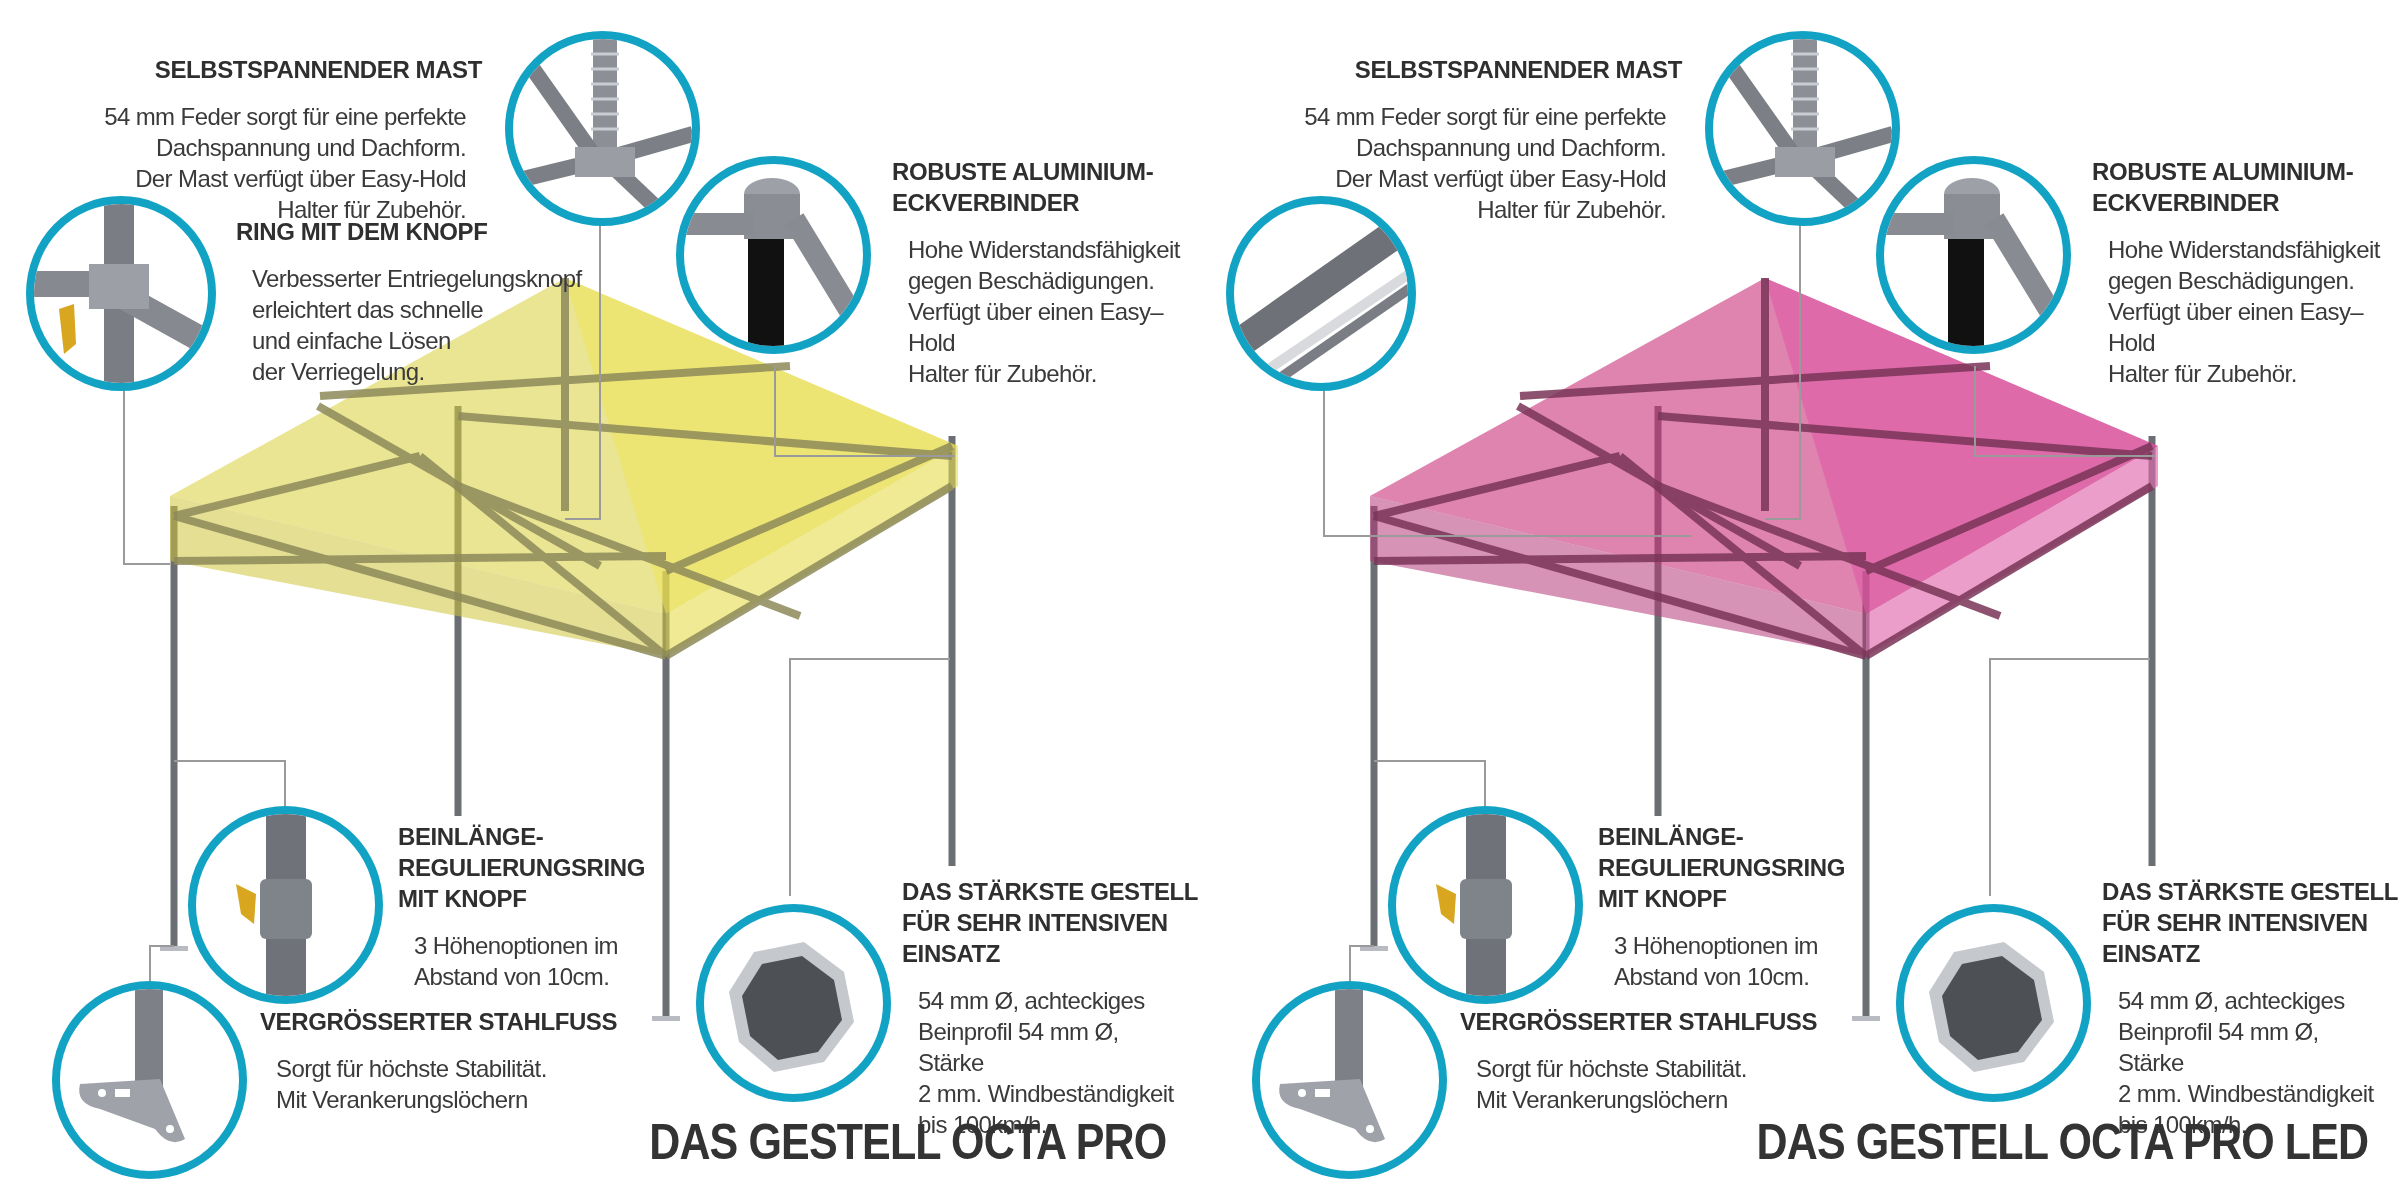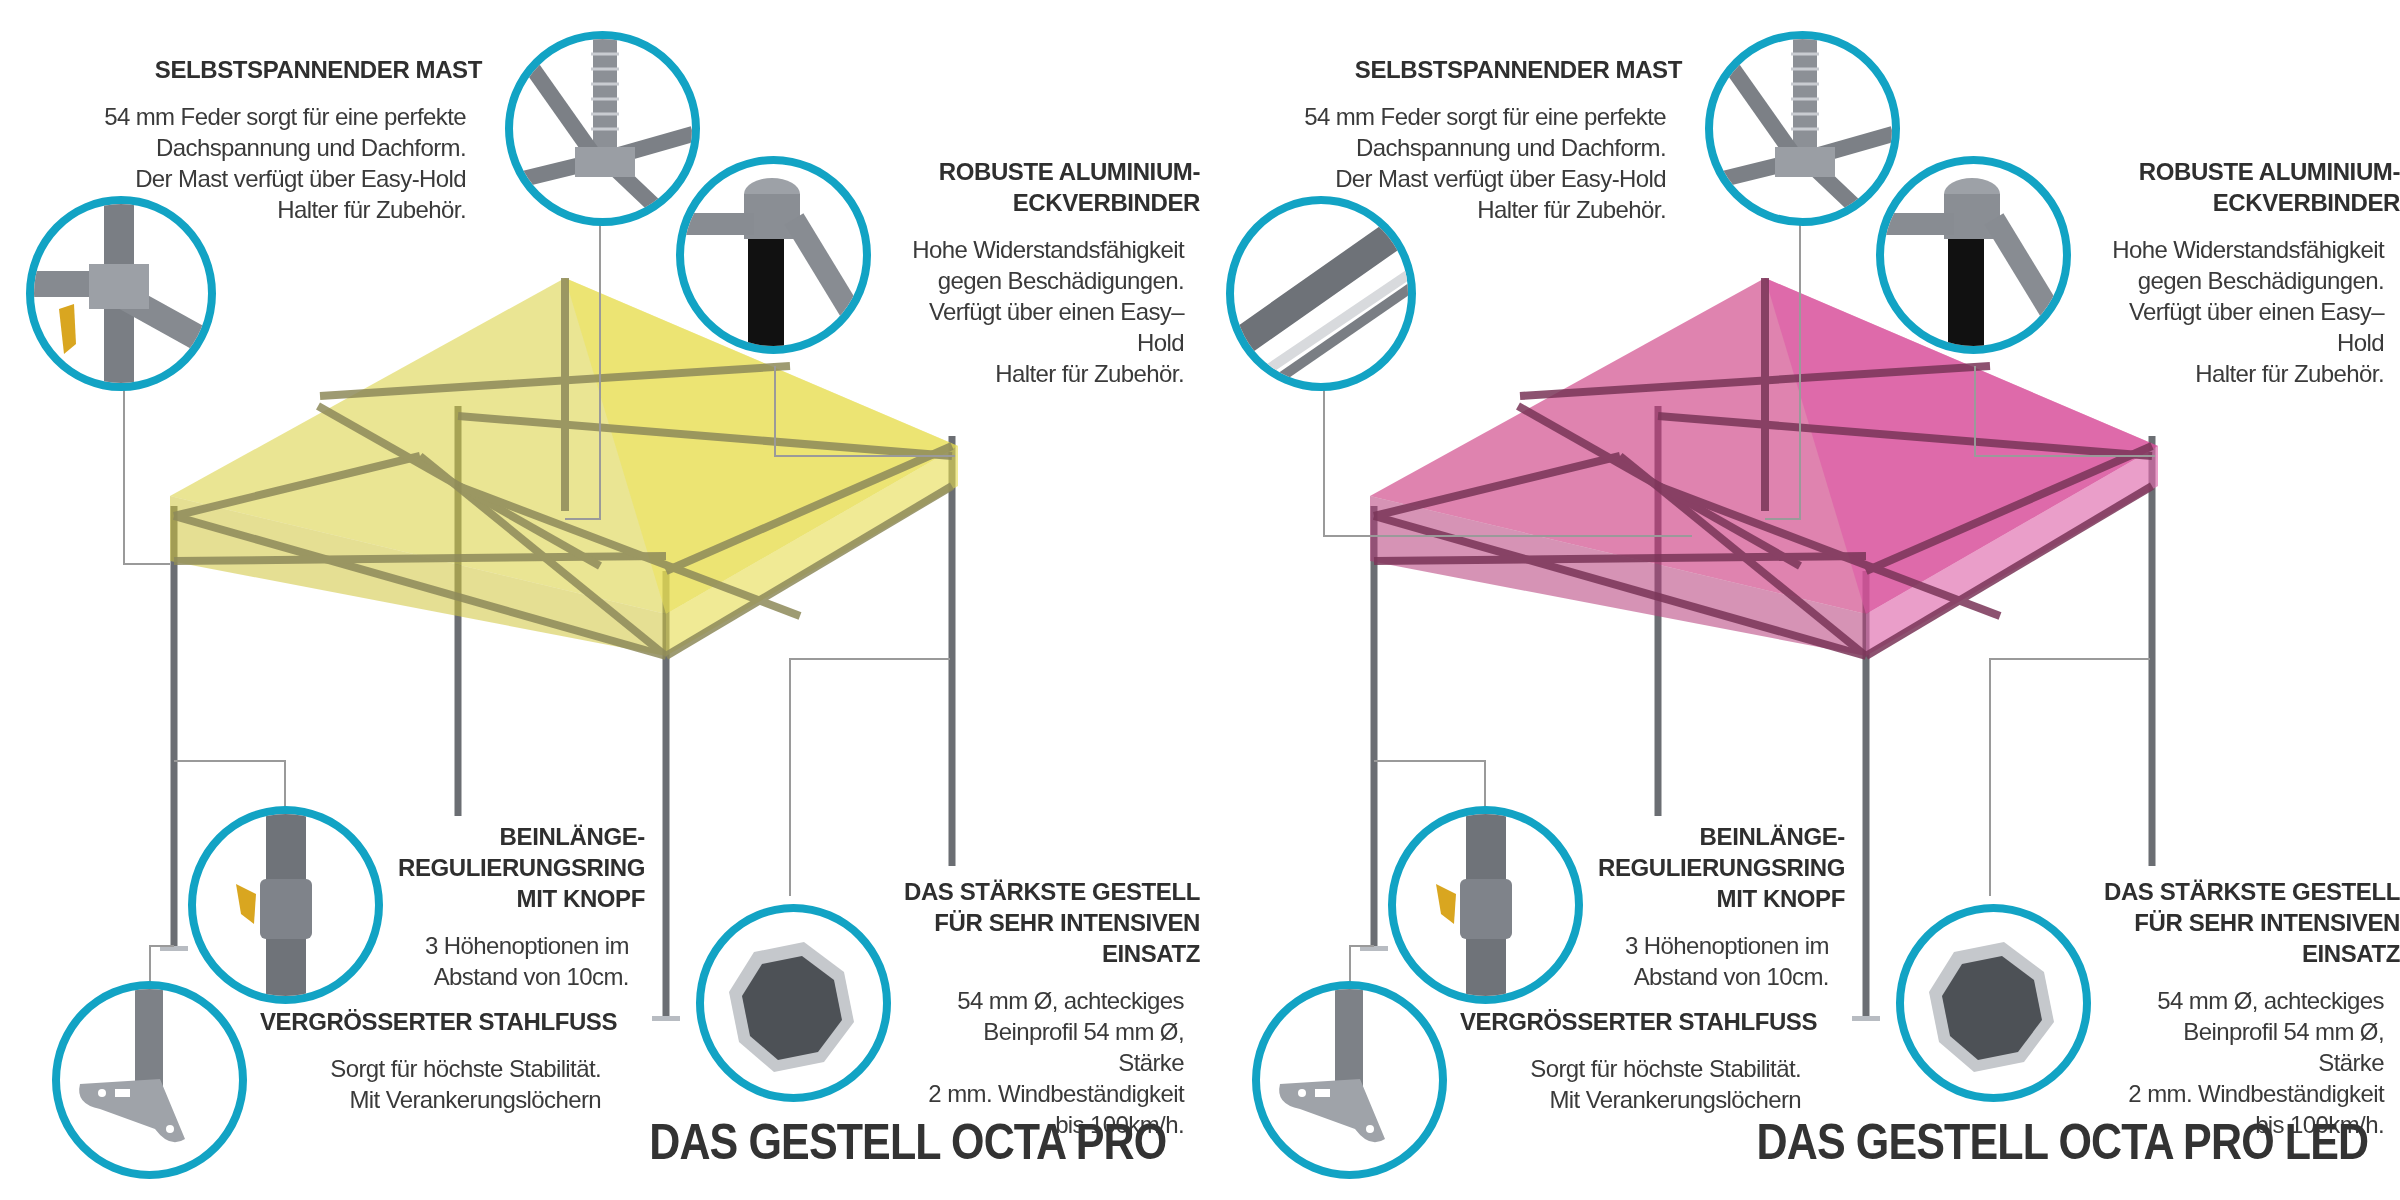--- a/index.html
+++ b/index.html
@@ -1,20 +1,20 @@
 <!DOCTYPE html>
 <html><head>
 <meta charset="utf-8">
 <style>
   html,body{margin:0;padding:0;background:#fff;}
   body{width:2400px;height:1200px;position:relative;overflow:hidden;font-family:"Liberation Sans","DejaVu Sans",sans-serif;color:#333;}
   .panel{position:absolute;top:16px;width:1200px;height:1192px;}
   .panel.right{left:1200px;}
   .panel.left{left:0;}
-  .txt{position:absolute;font-size:24px;line-height:31px;color:#3a3a3a;letter-spacing:-0.6px;font-stretch:condensed;transform-origin:left top;text-align:right;}
+  .txt{position:absolute;font-size:24px;line-height:31px;color:#3a3a3a;letter-spacing:-0.6px;font-stretch:condensed;transform-origin:left top;}
   .txt.ra{text-align:right;transform-origin:right top;}
   .txt h3{margin:0;font-size:24px;line-height:31px;font-weight:bold;color:#2f2f2f;letter-spacing:-0.4px;}
   .txt p{margin:16px;white-space:pre-line;}
   .circle{position:absolute;border:8px solid #12a3c4;border-radius:50%;background:#fff;overflow:hidden;box-sizing:border-box;}
   .title{position:absolute;font-weight:bold;font-size:50px;line-height:56px;color:#333;letter-spacing:-1px;transform:scaleX(0.86);transform-origin:right center;text-align:right;white-space:nowrap;}
   svg{display:block;}
 </style>
 </head>
 <body>
 
@@ -135,20 +135,27 @@
   </div>
 
   <div class="txt ra" style="right:718px;top:38px;">
     <h3>SELBSTSPANNENDER MAST</h3>
     <p>54 mm Feder sorgt für eine perfekte
 Dachspannung und Dachform.
 Der Mast verfügt über  Easy-Hold
 Halter für Zubehör.</p>
   </div>
 
+  <div class="txt" style="left:236px;top:200px;">
+    <h3>RING MIT DEM KNOPF</h3>
+    <p>Verbesserter Entriegelungsknopf
+erleichtert das schnelle
+und einfache Lösen
+der Verriegelung.</p>
+  </div>
 
   <div class="txt" style="left:892px;top:140px;">
     <h3 style="white-space:pre-line">ROBUSTE ALUMINIUM-
 ECKVERBINDER</h3>
     <p>Hohe Widerstandsfähigkeit
 gegen Beschädigungen.
 Verfügt über einen Easy–Hold
 Halter für Zubehör.</p>
   </div>
 

